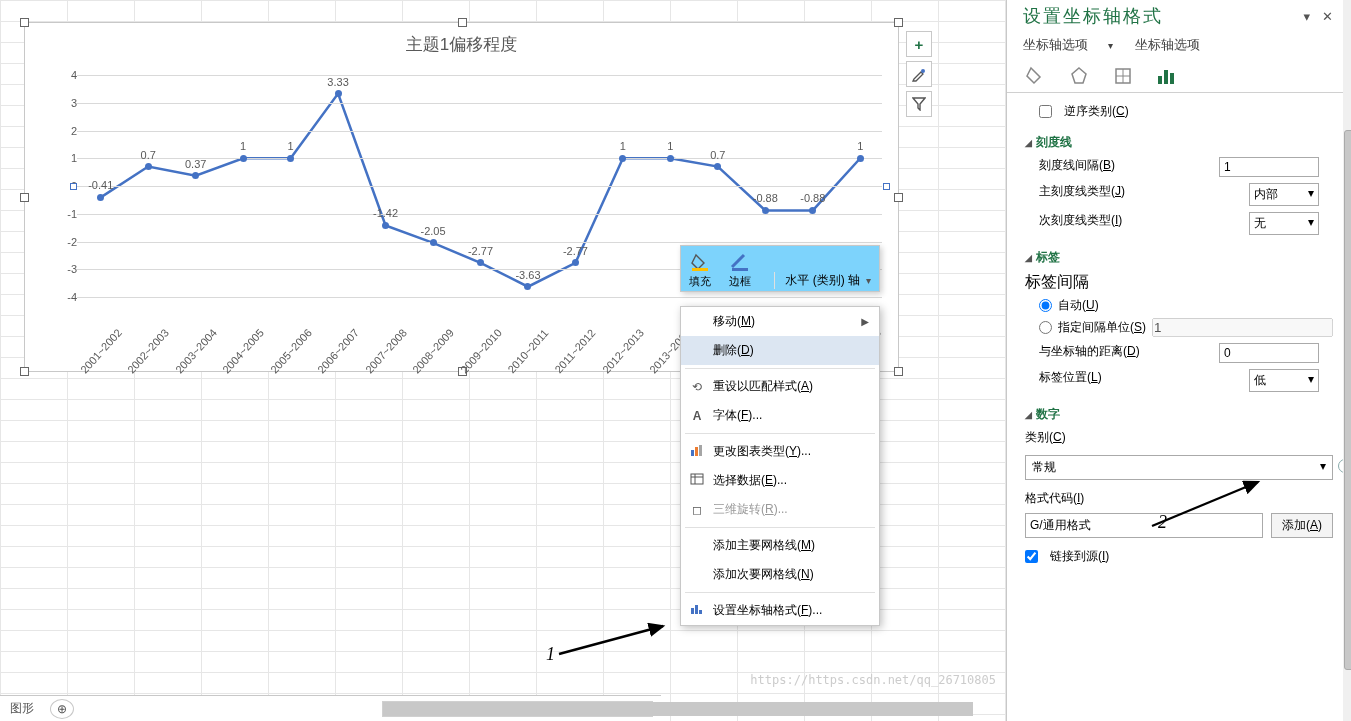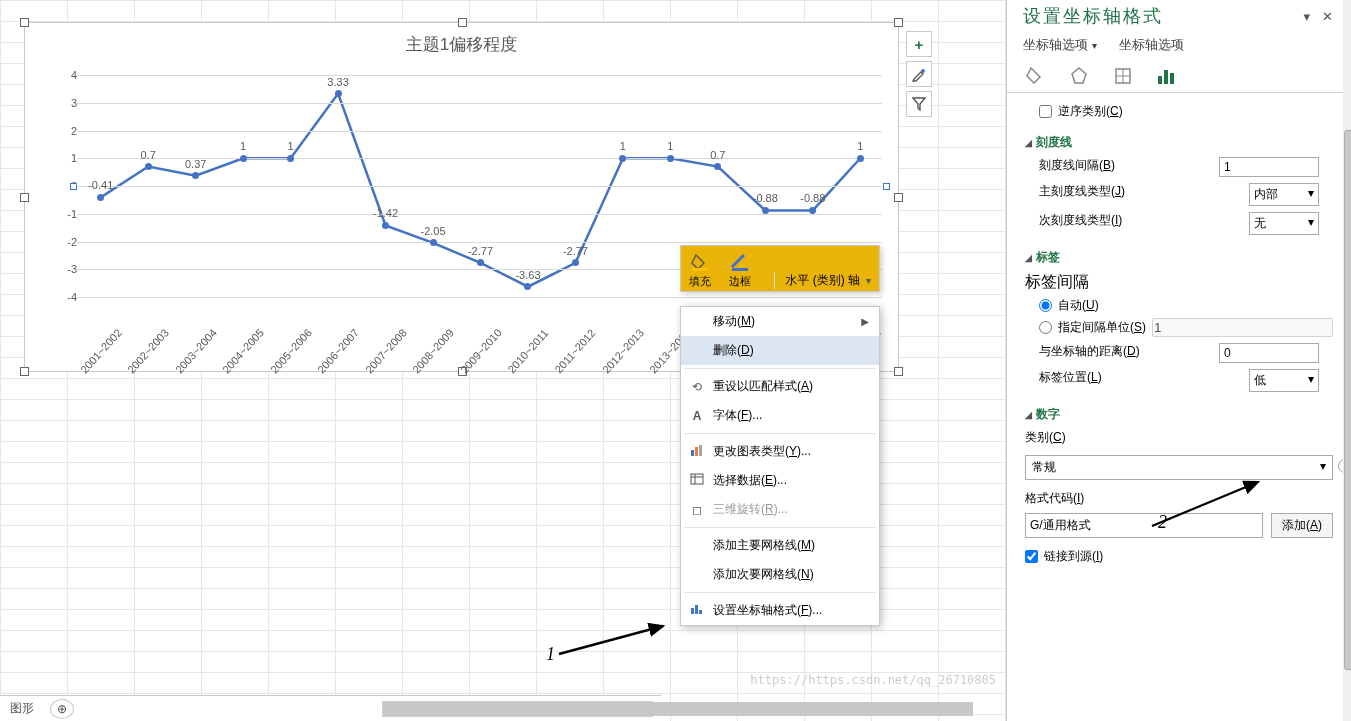--- a/index.html
+++ b/index.html
@@ -18,53 +18,53 @@
   .y-tick{ position:absolute; right:0; transform:translateY(-50%); font-size:11px; color:#595959; text-align:right; width:22px;}
   .grid-h{ position:absolute; left:0; right:0; height:0; border-top:1px solid #d9d9d9; }
   .x-axis{ position:absolute; left:52px; right:16px; bottom:0; height:76px; }
   .x-tick{ position:absolute; bottom:14px; width:80px; margin-left:-40px; text-align:center; font-size:11px; color:#595959; transform:rotate(-48deg); transform-origin:center; white-space:nowrap; }
   .dot{ position:absolute; width:7px; height:7px; border-radius:50%; background:#4472c4; margin:-3.5px 0 0 -3.5px; }
   .dlabel{ position:absolute; font-size:11px; color:#595959; transform:translate(-50%,-100%); white-space:nowrap; }
   .axis-sel{ position:absolute; width:7px; height:7px; border:1px solid #4472c4; background:#fff; margin:-3px 0 0 -3px; }
   svg.line-poly{ position:absolute; inset:0; overflow:visible; }
   .side-buttons{ position:absolute; right:-34px; top:8px; display:flex; flex-direction:column; gap:4px;}
   .side-btn{ width:26px; height:26px; border:1px solid #c8c8c8; background:#fff; display:flex; align-items:center; justify-content:center; cursor:pointer; font-size:15px; color:#217346; }
-  .mini-tb{ position:absolute; background:#eab308; border:1px solid #c8c8c8; box-shadow:2px 2px 6px rgba(0,0,0,.2); font-size:12px; }
+  .mini-tb{ position:absolute; background:#7dd3fc; border:1px solid #c8c8c8; box-shadow:2px 2px 6px rgba(0,0,0,.2); font-size:12px; }
   .mini-tb-top{ display:flex; align-items:flex-end; padding:6px 8px 2px; gap:18px;}
   .mini-tb-cell{ display:flex; flex-direction:column; align-items:center; gap:2px; font-size:11px; }
   .mini-ico{ width:22px; height:20px; display:flex; align-items:center; justify-content:center; }
   .mini-sel{ margin-left:auto; display:flex; align-items:center; gap:6px; border-left:1px solid #e0e0e0; padding-left:10px; }
   .mini-sel span.dd{ font-size:10px; color:#555; }
   .ctx{ position:absolute; background:#fff; border:1px solid #c8c8c8; box-shadow:2px 2px 8px rgba(0,0,0,.25); width:200px; font-size:12px; }
   .ctx-item{ display:flex; align-items:center; padding:6px 10px 6px 32px; position:relative; cursor:pointer; }
   .ctx-item.hover{ background:#dce6f2; }
   .ctx-item.disabled{ color:#999; }
   .ctx-ico{ position:absolute; left:8px; width:16px; text-align:center; color:#555; }
   .ctx-arrow{ margin-left:auto; font-size:10px; color:#555; }
   .ctx-sep{ height:1px; background:#e0e0e0; margin:3px 4px; }
   .arrow{ position:absolute; pointer-events:none; }
   .arrow svg{ overflow:visible; }
   .num{ position:absolute; font-size:18px; font-style:italic; font-family:serif; }
   .side-panel{ width:345px; border-left:1px solid #c8c8c8; background:#fff; display:flex; flex-direction:column; position:relative; }
   .sp-title{ font-size:18px; color:#217346; padding:4px 16px 6px; letter-spacing:2px; display:flex; align-items:center;}
   .sp-drop{ margin-left:auto; font-size:13px; color:#555; display:flex; gap:10px;}
   .sp-tabs{ display:flex; gap:22px; padding:2px 16px 8px; font-size:13px; color:#444;}
-  .sp-tabs .tab{ display:flex; align-items:center; gap:4px; cursor:pointer;}
+  .sp-tabs .tab{ display:flex; align-items:center; gap:20px; cursor:pointer;}
   .sp-icons{ display:flex; gap:20px; padding:2px 16px 4px; border-bottom:1px solid #d0d0d0; }
   .sp-ico{ width:24px; height:24px; display:flex; align-items:center; justify-content:center; color:#888; cursor:pointer;}
   .sp-ico.active{ color:#217346; }
   .sp-body{ flex:1; overflow:auto; padding:6px 18px 10px 18px; }
   .sect-h{ color:#217346; font-weight:bold; font-size:12px; display:flex; align-items:center; gap:4px; margin:14px 0 6px;}
   .sect-h::before{ content:"◢"; font-size:9px; color:#555; }
   .row{ display:flex; align-items:flex-start; margin:6px 14px; font-size:12px; }
   .row label{ flex:1; white-space:nowrap;}
   .row input[type=text]{ width:100px; border:1px solid #aaa; padding:2px 4px; font-size:12px; background:#fff;}
   .row .sel{ width:70px; border:1px solid #aaa; padding:2px 4px; display:flex; justify-content:space-between; background:#fff; cursor:pointer;}
   .radio-row{ margin:4px 0 4px 14px; display:flex; align-items:center; gap:6px; font-size:12px;}
-  .chk-row{ display:flex; align-items:center; gap:6px; margin:10px 0 6px 14px; font-size:12px;}
+  .chk-row{ display:flex; align-items:center; gap:12px; margin:10px 0 6px 14px; font-size:12px;}
   .fmt-row{ display:flex; gap:8px; margin:6px 0;}
   .fmt-row input{ flex:1; border:1px solid #aaa; padding:3px 4px; font-size:12px;}
   .btn-add{ border:1px solid #aaa; padding:3px 10px; background:#f4f4f4; cursor:pointer; font-size:12px;}
   .big-sel{ border:1px solid #aaa; padding:3px 6px; display:flex; justify-content:space-between; cursor:pointer; font-size:12px; position:relative;margin-top:9px;}
   .info-i{ position:absolute; right:-20px; top:3px; width:14px; height:14px; border-radius:50%; border:1px solid #8aa; color:#3a8; font-size:10px; text-align:center; line-height:13px;}
   .vscroll{ position:absolute; right:0; top:0; bottom:0; width:8px; background:#f0f0f0;}
   .vscroll-inner{ position:absolute; right:-7px; top:130px; width:14px; height:540px; background:#c8c8c8; border:1px solid #aaa; border-radius:3px;}
   .bottom-bar{ position:absolute; left:0; right:345px; bottom:0; height:26px; border-top:1px solid #c8c8c8; background:#fff; display:flex; align-items:center; font-size:12px; color:#555;}
   .sheet-tab{ padding:0 10px; }
   .sheet-add{ width:24px; height:20px; border:1px solid #c8c8c8; border-radius:50%; display:flex; align-items:center; justify-content:center; margin-left:6px; cursor:pointer; color:#555;}

